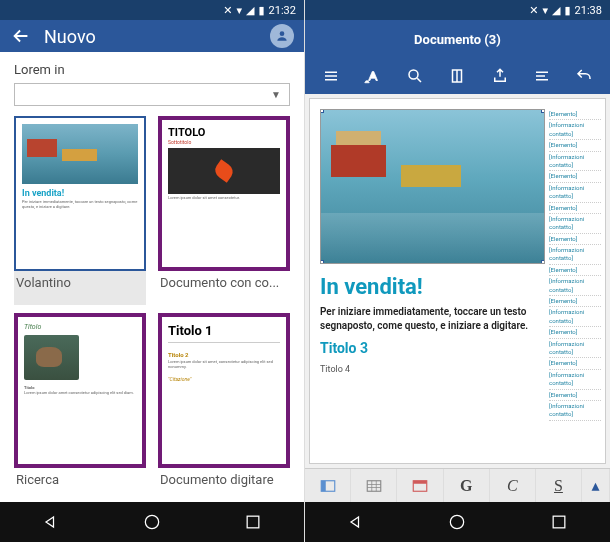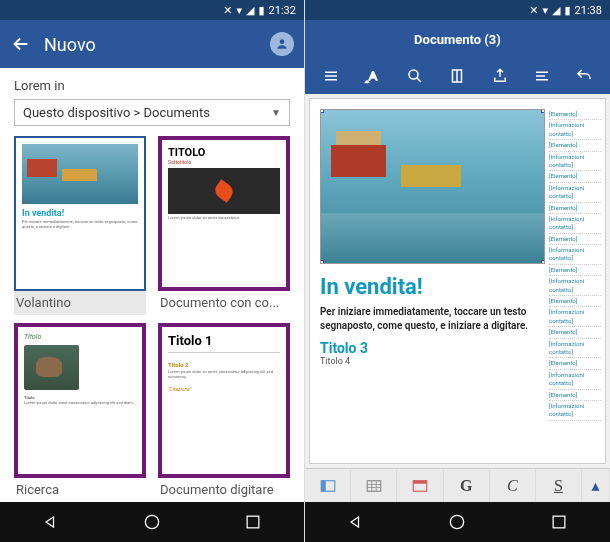--- a/index.html
+++ b/index.html
@@ -5,21 +5,21 @@
 * { margin: 0; padding: 0; box-sizing: border-box; }
 body { font-family: -apple-system, 'Segoe UI', Roboto, sans-serif; width: 610px; height: 542px; display: flex; background: #fff; }
 .phone { width: 305px; height: 542px; display: flex; flex-direction: column; position: relative; }
 .phone-left { border-right: 1px solid #ddd; }
 
 
 .statusbar { height: 20px; background: #1a3f6b; color: #fff; display: flex; align-items: center; justify-content: flex-end; padding: 0 8px; font-size: 11px; gap: 4px; }
 .statusbar .ico { display: inline-block; }
 
 
-.appheader { height: 48px; background: #2b579a; color: #fff; display: flex; align-items: center; padding: 0 10px; gap: 12px; }
+.appheader { height: 32px; background: #2b579a; color: #fff; display: flex; align-items: center; padding: 0 10px; gap: 12px; }
 .appheader.right { height: 38px; justify-content: center; position: relative; font-weight: bold; }
 .appheader .title { font-size: 18px; font-weight: 400; }
 .appheader .spacer { flex: 1; }
 .avatar { width: 24px; height: 24px; border-radius: 50%; background: #9fb8d9; display: flex; align-items: center; justify-content: center; }
 
 
 .toolbar { height: 36px; background: #2b579a; display: flex; align-items: center; padding: 0 6px; gap: 2px; }
 .tbtn { flex: 1; height: 100%; display: flex; align-items: center; justify-content: center; color: #fff; }
 .tbtn svg { width: 18px; height: 18px; }
 
@@ -58,21 +58,21 @@
 .doc-img { width: 100%; height: 155px; background: linear-gradient(180deg,#8bc4d8 0%, #5fa8bd 45%, #3d8196 100%); position: relative; border: 1px solid #999; overflow:hidden; }
 .doc-img .boat1 { position:absolute; left:10px; top:35px; width:55px; height:32px; background:#b03a28; }
 .doc-img .boat1::after{content:'';position:absolute;top:-14px;left:5px;width:45px;height:14px;background:#d0b070;}
 .doc-img .boat2 { position:absolute; left:80px; top:55px; width:60px; height:22px; background:#c9a840; }
 .doc-img .reflect{position:absolute;left:0;bottom:0;width:100%;height:50px;background:linear-gradient(180deg,rgba(255,255,255,0.15),transparent);}
 .doc-handle { position:absolute; width:6px; height:6px; background:#fff; border:1px solid #2b579a; }
 .doc-handle.tl{left:-3px;top:-3px} .doc-handle.tr{right:-3px;top:-3px} .doc-handle.bl{left:-3px;bottom:-3px} .doc-handle.br{right:-3px;bottom:-3px}
 .doc-h1 { font-size: 22px; font-weight: bold; color: #1099bd; margin-top: 10px; }
 .doc-body { font-size: 10px; color: #222; margin-top: 6px; line-height: 1.35; font-weight: 600; }
 .doc-h3 { font-size: 14px; font-weight: bold; color: #1099bd; margin-top: 8px; }
-.doc-h4 { font-size: 9px; color: #555; margin-top: 0; }
+.doc-h4 { font-size: 9px; color: #555; margin-top: 8px; }
 
 
 .fmtbar { height: 34px; background: #eaeaea; border-top: 1px solid #ccc; display: flex; }
 .fmtbtn { flex: 1; display: flex; align-items: center; justify-content: center; font-size: 16px; color: #444; border-right: 1px solid #ddd; font-family: Georgia, serif; }
 .fmtbtn svg { width: 18px; height: 18px; }
 .fmtbtn.small { flex: 0 0 28px; }
 
 
 .navbar { height: 40px; background: #111; display: flex; align-items: center; justify-content: space-around; }
 .navbar svg { width: 20px; height: 20px; stroke: #fff; fill: none; stroke-width: 1.5; }
@@ -101,21 +101,20 @@
       <svg width="14" height="14" viewBox="0 0 24 24" fill="#2b579a">
           <circle cx="12" cy="8" r="4"></circle>
           <path d="M4 20c0-4 4-6 8-6s8 2 8 6"></path>
         </svg>
     </span>
   </div>
 
   <div class="content-left">
     <div class="crea-label">Lorem in</div>
     <div class="dropdown">
-      <span>Questo dispositivo &gt; Documents</span>
       <span class="chev">▼</span>
     </div>
 
     <div class="tmpl-grid">
       <div class="tmpl selected">
         <div class="tmpl-thumb">
           <div class="thumb-img"></div>
           <div class="thumb-h1">In vendita!</div>
           <div class="thumb-txt">Per iniziare immediatamente, toccare un testo segnaposto, come questo, e iniziare a digitare.</div>
         </div>

